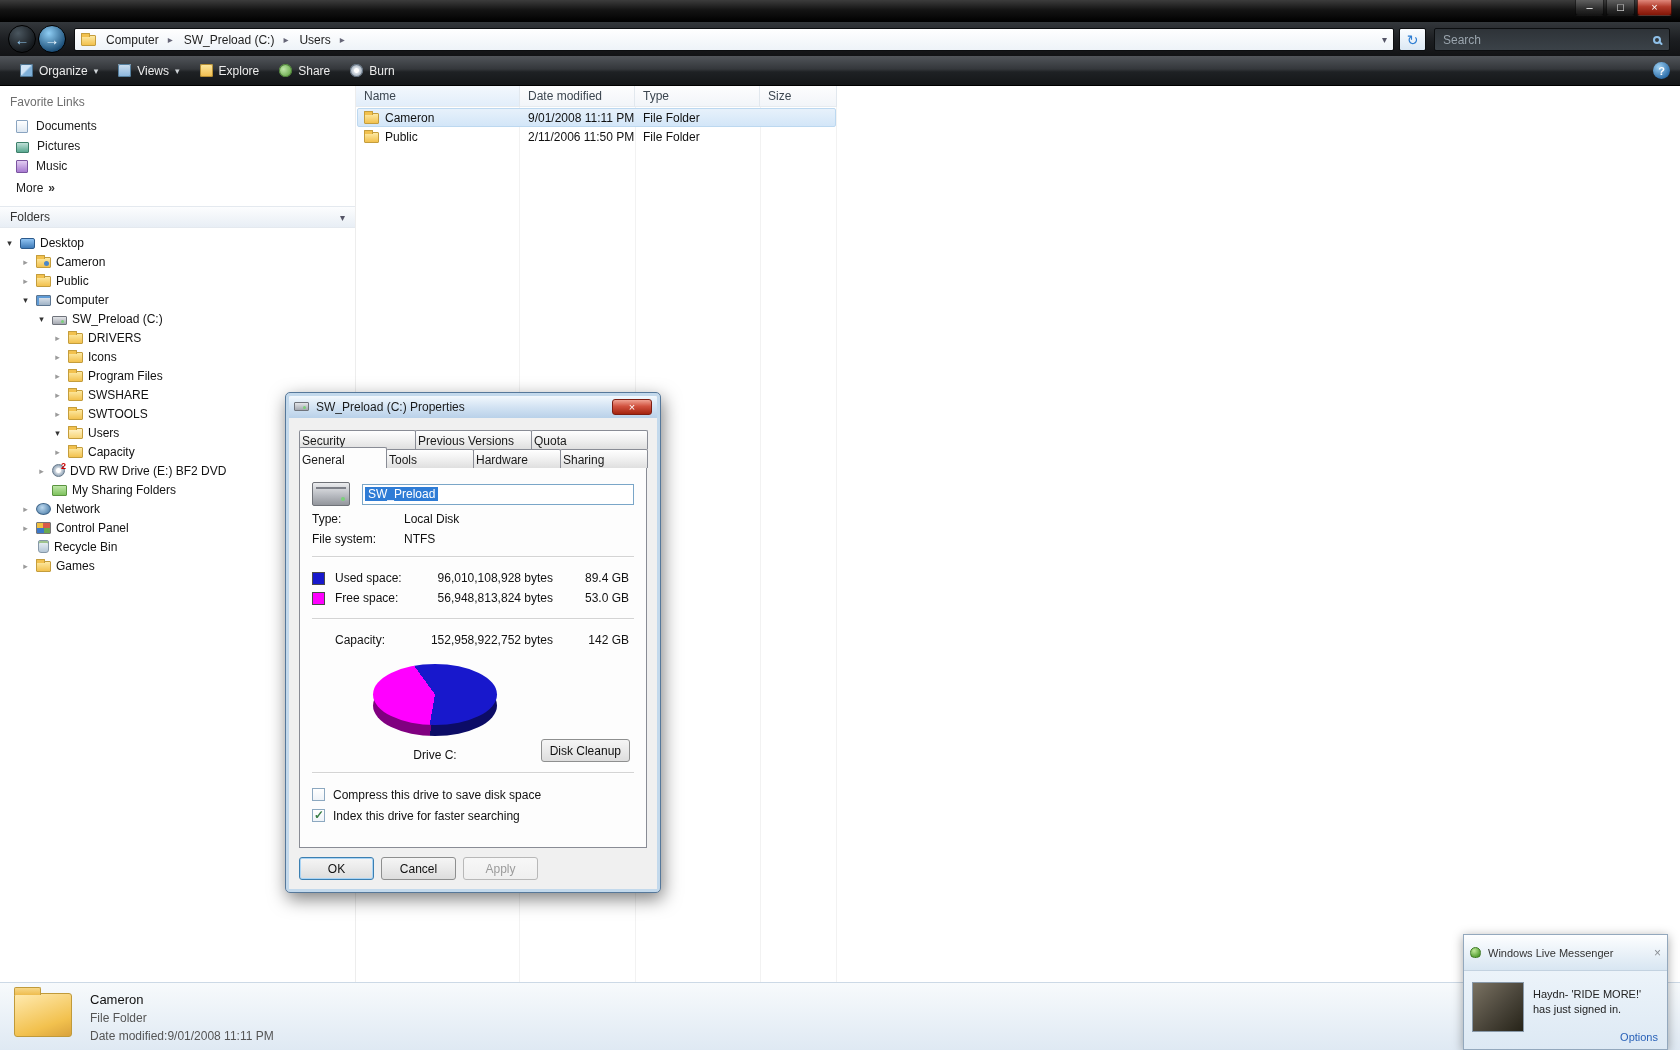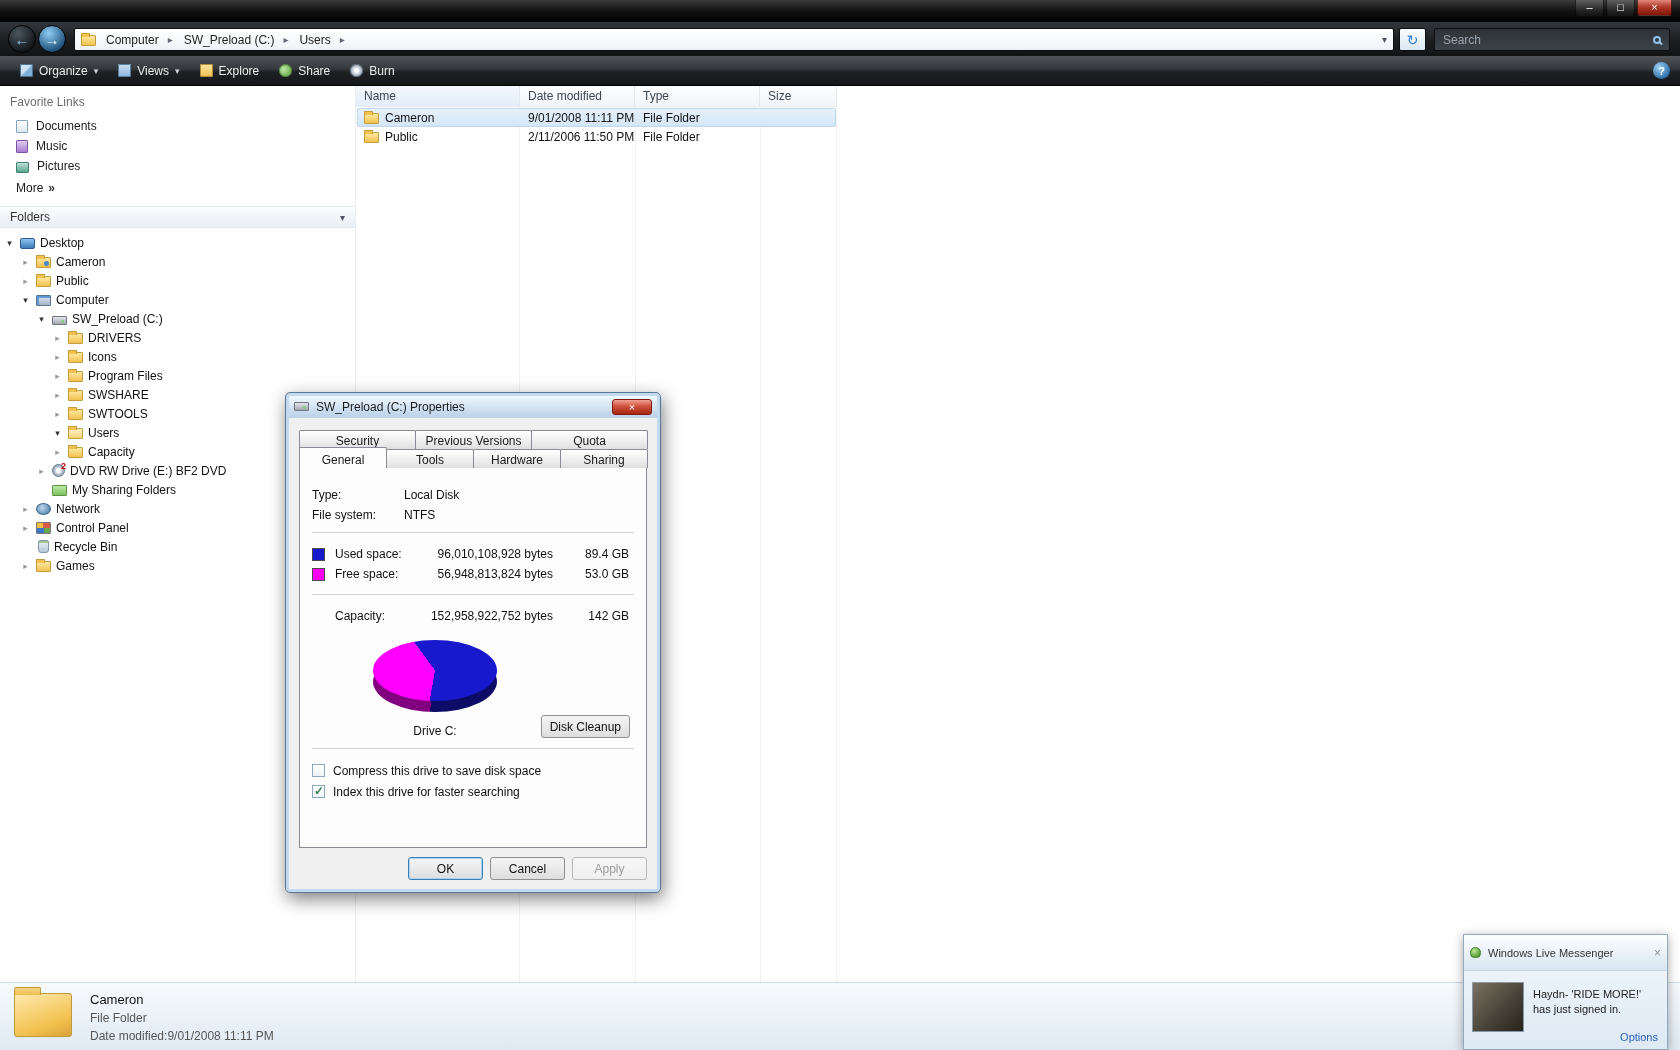--- a/index.html
+++ b/index.html
@@ -131,21 +131,21 @@
   .dlg-title { height:22px; margin:3px 3px 0; border-radius:3px 3px 0 0;
     background:linear-gradient(#f2f8fd,#d3e3f3 50%,#b9d1e9);
     display:flex; align-items:center; gap:7px; padding:0 5px; color:#1a1a1a; cursor:default; }
   .dlg-title .tree-icon { margin-top:-2px; }
   .dlg-close { margin-left:auto; width:40px; height:16px; border-radius:3px;
     background:linear-gradient(#f0a292,#d1523f 45%,#a4240f);
     border:1px solid #7e1e12; color:#fff; font-size:11px; line-height:14px; text-align:center; cursor:default; }
   .dlg-body { position:absolute; top:25px; left:3px; right:3px; bottom:3px; background:#f0f0f0; padding:12px 10px 0; }
 
   .tabs-row { display:flex; }
-  .tab { flex:1; text-align:center; padding:3px 2px 2px; height:19px; color:#1a1a1a; cursor:default;
+  .tab { flex:1; text-align:left; padding:3px 2px 2px; height:19px; color:#1a1a1a; cursor:default;
     background:linear-gradient(#ffffff,#ededed 60%,#dfdfdf);
     border:1px solid #898c95; border-bottom:none; border-radius:2px 2px 0 0; margin-right:-1px; overflow:hidden; white-space:nowrap; }
   .tabs-row.row2 { position:relative; z-index:2; margin-top:0; }
   .tab.active { background:#fdfdfd; position:relative; z-index:3; margin-top:-2px; height:21px; padding-top:5px; }
   .tab-page { position:relative; z-index:1; background:#fdfdfd; border:1px solid #898c95; margin-top:-1px;
     height:381px; padding:14px 12px 0; }
 
   .name-row { display:flex; align-items:center; gap:12px; }
   .drv-big { width:38px; height:24px; flex:none; position:relative;
     background:linear-gradient(#ecedef,#b9bcc2 55%,#93969c); border:1px solid #6f7278; border-radius:2px; }
@@ -175,21 +175,21 @@
   .btn { min-width:75px; height:23px; padding:0 8px; display:flex; align-items:center; justify-content:center;
     background:linear-gradient(#f5f5f5,#ebebeb 45%,#dddddd); border:1px solid #8e8f8f; border-radius:3px;
     color:#111; cursor:default; }
   .btn.st-default { border-color:#3c7fb1; box-shadow:0 0 0 1px #a9d4f5 inset; }
   .btn.st-disabled { color:#9b9b9b; background:linear-gradient(#f7f7f7,#efefef); border-color:#b8b8b8; }
 
   .check-row { display:flex; align-items:center; gap:8px; height:21px; cursor:default; }
   .cb { width:13px; height:13px; flex:none; background:linear-gradient(#fff,#eef3f8); border:1px solid #8ca8c0; position:relative; }
   .check-row.checked .cb::after { content:"✓"; position:absolute; top:-2px; left:1px; font-size:12px; color:#3a7d46; font-weight:bold; }
 
-  .dlg-buttons { display:flex; justify-content:flex-end; gap:7px; margin-top:9px; }
+  .dlg-buttons { display:flex; gap:7px; margin-top:9px; }
 
   
   .details { position:absolute; left:0; right:0; bottom:0; height:68px;
     background:linear-gradient(#f7fafc,#dfe9f3); border-top:1px solid #ccd9e6; z-index:25; }
   .big-folder { position:absolute; left:14px; top:10px; width:58px; height:44px; border-radius:3px;
     background:linear-gradient(160deg,#ffeab0,#f2c14e 70%,#d9a23c); border:1px solid #c09a3a; }
   .big-folder::before { content:""; position:absolute; top:-7px; left:-1px; width:25px; height:7px;
     background:linear-gradient(#f7d787,#eebc4e); border:1px solid #c09a3a; border-bottom:none; border-radius:2px 2px 0 0; }
   .det-name { position:absolute; left:90px; top:9px; font-size:13px; color:#111; }
   .det-type { position:absolute; left:90px; top:28px; color:#555; }
@@ -280,27 +280,27 @@
 
   <div class="sidebar">
     <div class="fav-header">Favorite Links</div>
 
       <div class="fav-item">
         <span class="tree-icon ic-documents"></span>
         <span>Documents</span>
       </div>
 
       <div class="fav-item">
+        <span class="tree-icon ic-pictures"></span>
+        <span>Pictures</span>
+      </div>
+
+      <div class="fav-item">
         <span class="tree-icon ic-music"></span>
         <span>Music</span>
-      </div>
-
-      <div class="fav-item">
-        <span class="tree-icon ic-pictures"></span>
-        <span>Pictures</span>
       </div>
 
     <div class="more-row">
       <span>More</span>
       <span class="more-chev">»</span>
     </div>
     <div class="folders-band">
       <span>Folders</span>
       <span class="chev">▾</span>
     </div>
@@ -479,20 +479,26 @@
           <div class="tab active">General</div>
 
           <div class="tab">Tools</div>
 
           <div class="tab">Hardware</div>
 
           <div class="tab">Sharing</div>
 
       </div>
       <div class="tab-page">
+        <div class="name-row">
+          <span class="drv-big"></span>
+          <div class="name-input">
+            <span class="name-sel">SW_Preload</span>
+          </div>
+        </div>
 
           <div class="prop-row">
             <span class="prop-label">Type:</span>
             <span>Local Disk</span>
           </div>
 
           <div class="prop-row">
             <span class="prop-label">File system:</span>
             <span>NTFS</span>
           </div>

